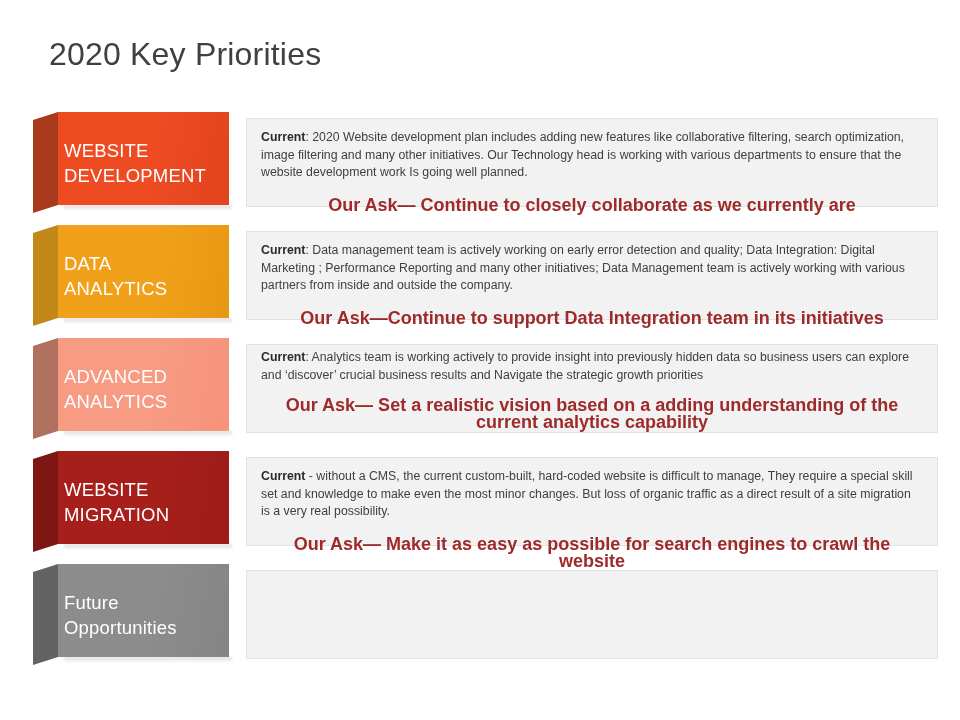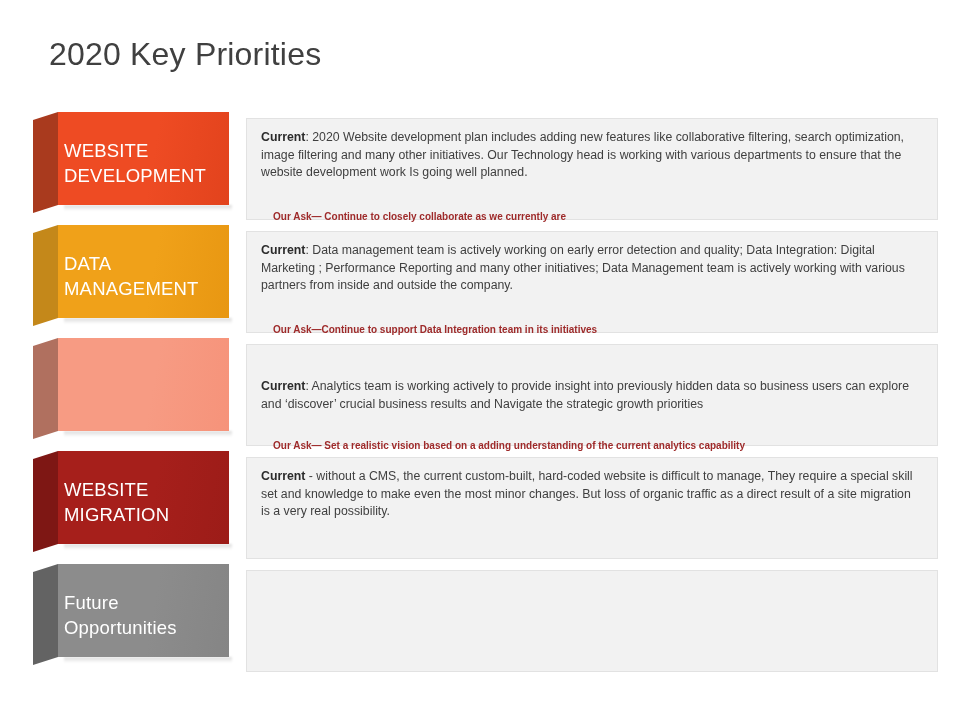--- a/index.html
+++ b/index.html
@@ -88,45 +88,46 @@
     background: linear-gradient(to bottom, rgba(0,0,0,0.14), rgba(0,0,0,0));
     filter: blur(1px);
   }
 
   
   .panel {
     position: absolute;
     left: 246px;
     top: 6px;
     width: 692px;
-    height: 102px;
+    height: 89px;
     background: #f2f2f2;
     border: 1px solid #e2e2e2;
     box-sizing: border-box;
     padding: 10px 14px 8px 14px;
   }
-  .panel.pad-lower { padding-top: 33px; }
+  .panel.pad-lower { padding-top: 4px; }
   .panel-current {
     font-size: 12.3px;
     line-height: 17.5px;
     color: #3f3f3f;
     margin: 0;
     text-align: left;
   }
   .panel-current b {
     color: #2b2b2b;
     font-weight: 700;
   }
   .panel-ask {
-    font-size: 10px;
+    font-size: 18px;
     line-height: 17px;
     color: #9e2a2a;
     font-weight: 700;
-    margin: 12px;
+    margin: 1px;
     padding-top: 14px;
+    text-align: center;
   }
   .panel.pad-lower .panel-ask { padding-top: 12px; }
 </style>
 </head>
 <body>
 
 <div class="slide-title">2020 Key Priorities</div>
 
 <div class="rows">
 
@@ -143,50 +144,53 @@
       <p class="panel-ask">Our Ask—  Continue to closely  collaborate as we currently are</p>
     </div>
   </div>
 
   <div class="row">
     <div class="box3d">
       <div class="box-shadow"></div>
       <div class="box-side" style="background: rgb(196, 136, 26);"></div>
       <div class="box-front" style="background: linear-gradient(100deg, rgb(240, 161, 25) 0%, rgb(240, 161, 25) 55%, rgb(232, 151, 18) 100%);"></div>
       <div class="box-label">DATA
-MANAGEMENT</div>
+ANALYTICS</div>
     </div>
     <div class="panel">
       <p class="panel-current"><b>Current</b><span>: </span><span>Data management team is actively working  on early error  detection and quality; Data Integration:  Digital Marketing ; Performance  Reporting and many other initiatives; Data Management  team is actively working with various  partners  from inside and outside the company.</span></p>
       <p class="panel-ask">Our Ask—Continue  to support  Data Integration team in its initiatives</p>
     </div>
   </div>
 
   <div class="row">
     <div class="box3d">
       <div class="box-shadow"></div>
       <div class="box-side" style="background: rgb(176, 112, 95);"></div>
       <div class="box-front" style="background: linear-gradient(100deg, rgb(247, 155, 131) 0%, rgb(247, 155, 131) 55%, rgb(246, 147, 122) 100%);"></div>
+      <div class="box-label">ADVANCED
+ANALYTICS</div>
     </div>
     <div class="panel pad-lower">
       <p class="panel-current"><b>Current</b><span>: </span><span>Analytics team is working actively to provide  insight into previously  hidden  data so business users can explore and ‘discover’  crucial business results and Navigate  the strategic growth  priorities</span></p>
       <p class="panel-ask">Our Ask—  Set a realistic vision based on a adding understanding of the current analytics capability</p>
     </div>
   </div>
 
   <div class="row">
     <div class="box3d">
       <div class="box-shadow"></div>
       <div class="box-side" style="background: rgb(126, 23, 20);"></div>
       <div class="box-front" style="background: linear-gradient(100deg, rgb(166, 31, 27) 0%, rgb(166, 31, 27) 55%, rgb(156, 28, 24) 100%);"></div>
       <div class="box-label">WEBSITE
 MIGRATION</div>
     </div>
     <div class="panel">
       <p class="panel-current"><b>Current</b><span> - </span><span>without a CMS, the current custom-built, hard-coded website is difficult to manage, They require  a special skill set and knowledge  to make even  the most minor changes. But loss of organic  traffic as a direct result of a site migration  is a very  real possibility.</span></p>
+      <p class="panel-ask">Our Ask—  Make it as easy as possible  for search engines to crawl the website</p>
     </div>
   </div>
 
   <div class="row">
     <div class="box3d">
       <div class="box-shadow"></div>
       <div class="box-side" style="background: rgb(99, 99, 99);"></div>
       <div class="box-front" style="background: linear-gradient(100deg, rgb(140, 140, 140) 0%, rgb(140, 140, 140) 55%, rgb(133, 133, 133) 100%);"></div>
       <div class="box-label mixed">Future
 Opportunities</div>

